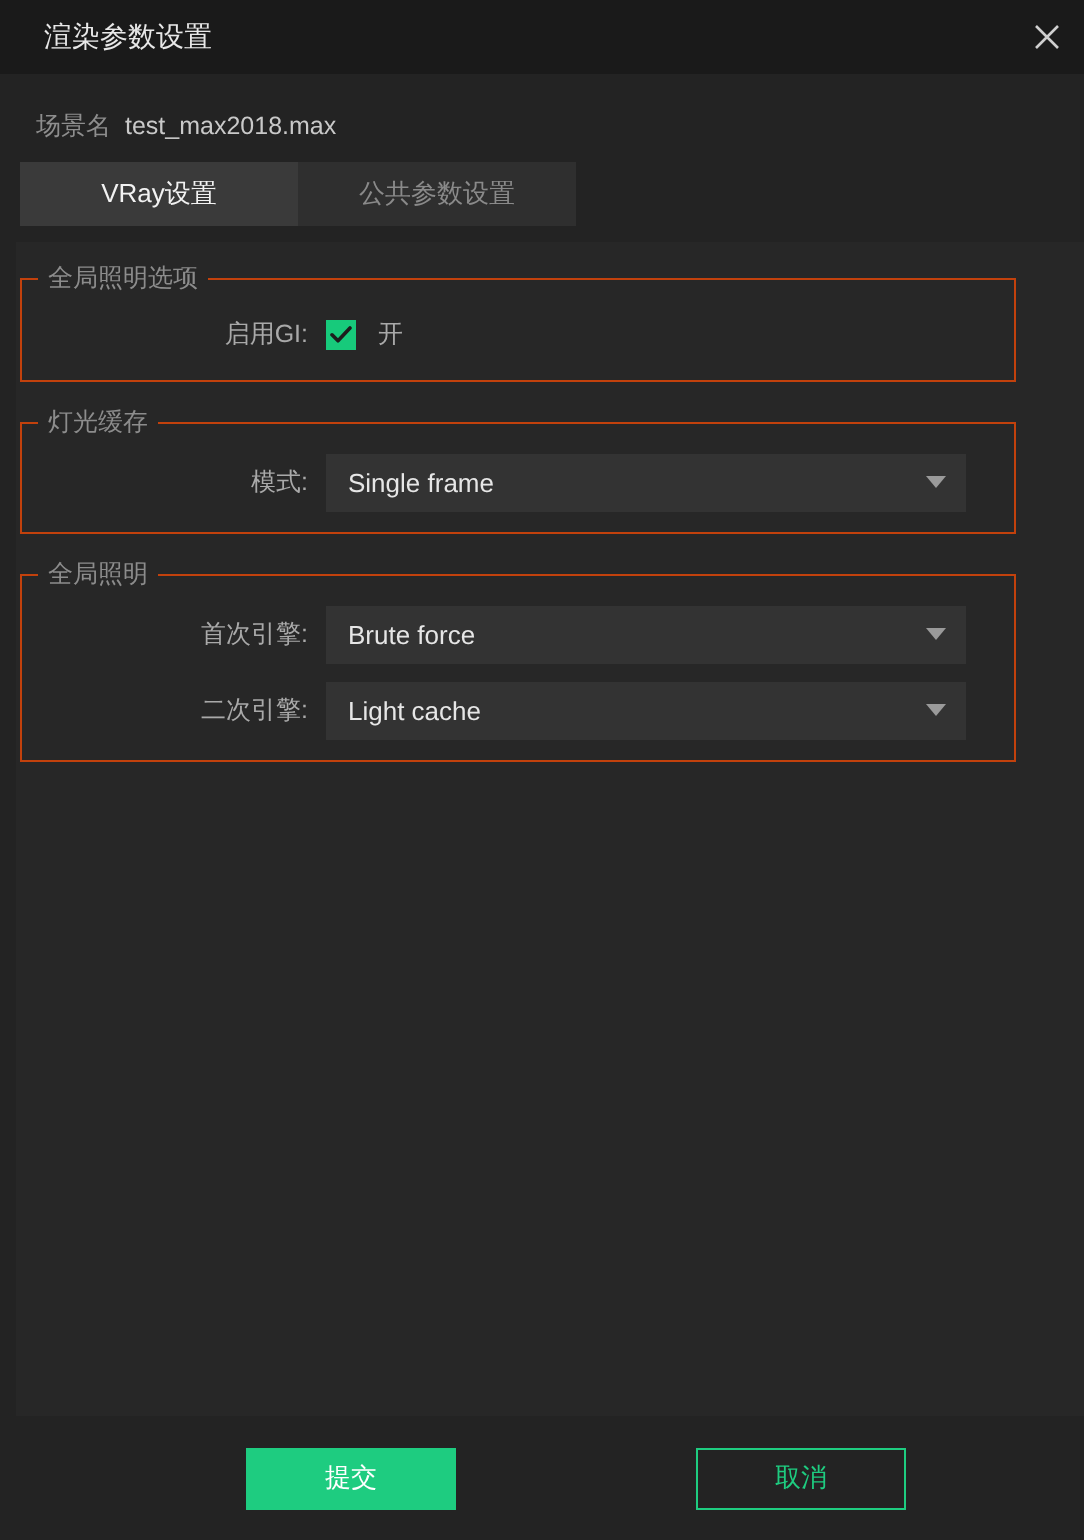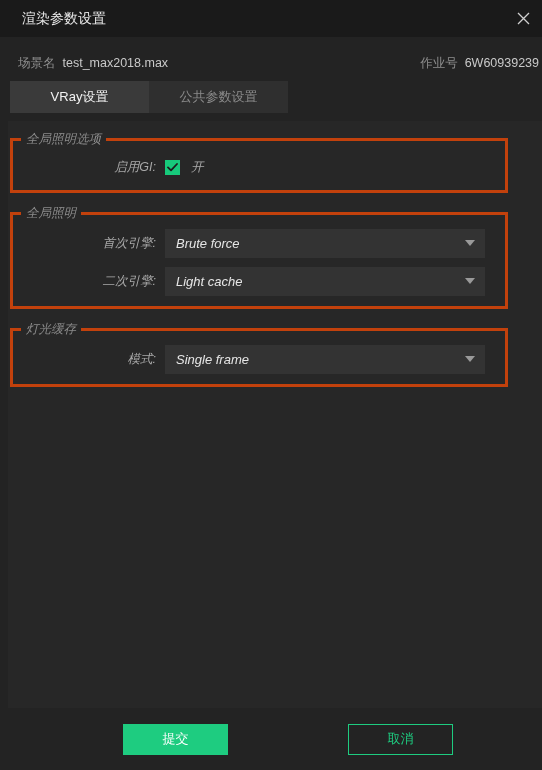--- a/index.html
+++ b/index.html
@@ -134,25 +134,24 @@
     left: 8px;
     top: 121px;
     width: 534px;
     bottom: 62px;
     background: #272727;
     box-sizing: border-box;
     padding: 10px 0 0 0;
   }
 
   fieldset.group {
-    border: 3px solid #c2410c;
+    border: 1px solid #c2410c;
     margin: 0 34px 12px 2px;
     padding: 4px 0 10px 0;
     box-sizing: border-box;
-    font-style: italic;
   }
   fieldset.group legend {
     font-size: 12.5px;
     color: #8c8c8c;
     padding: 0 5px;
     margin-left: 8px;
   }
   .row {
     display: flex;
     align-items: center;
@@ -262,44 +261,51 @@
     <svg width="13" height="13" viewBox="0 0 13 13">
       <path d="M1 1 L12 12 M12 1 L1 12" stroke="#cfcfcf" stroke-width="1.3" fill="none"></path>
     </svg>
   </div>
 </div>
 
 <div class="inforow">
   <div class="info-left">
     <span class="info-label">场景名</span>
     <span class="info-value">test_max2018.max</span>
-  </div>
-  <div class="info-right">
-    <span class="info-label">作业号</span>
-    <span class="info-value">6W60939239</span>
   </div>
 </div>
 
 <div class="tabs">
   <div class="tab active">VRay设置</div>
   <div class="tab inactive">公共参数设置</div>
 </div>
 
 <div class="content">
 
   <fieldset class="group">
     <legend>全局照明选项</legend>
     <div class="row check-row">
       <span class="row-label">启用GI:</span>
       <span class="checkbox">
         <svg width="11" height="9" viewBox="0 0 11 9">
           <path d="M1 4.4 L4 7.4 L10 1" stroke="#1d1d1d" stroke-width="1.8" fill="none" stroke-linecap="round" stroke-linejoin="round"></path>
         </svg>
       </span>
       <span class="check-text">开</span>
+    </div>
+  </fieldset>
+
+  <fieldset class="group">
+    <legend>灯光缓存</legend>
+    <div class="row">
+      <span class="row-label">模式:</span>
+      <div class="select">
+        <span class="select-value">Single frame</span>
+        <span class="caret"></span>
+      </div>
     </div>
   </fieldset>
 
   <fieldset class="group">
     <legend>全局照明</legend>
     <div class="row">
       <span class="row-label">首次引擎:</span>
       <div class="select">
         <span class="select-value">Brute force</span>
         <span class="caret"></span>
@@ -307,29 +313,18 @@
     </div>
     <div class="row">
       <span class="row-label">二次引擎:</span>
       <div class="select">
         <span class="select-value">Light cache</span>
         <span class="caret"></span>
       </div>
     </div>
   </fieldset>
 
-  <fieldset class="group">
-    <legend>灯光缓存</legend>
-    <div class="row">
-      <span class="row-label">模式:</span>
-      <div class="select">
-        <span class="select-value">Single frame</span>
-        <span class="caret"></span>
-      </div>
-    </div>
-  </fieldset>
-
 </div>
 
 <div class="footer">
   <div class="btn btn-primary">提交</div>
   <div class="btn btn-secondary">取消</div>
 </div>
 
 </body></html>

